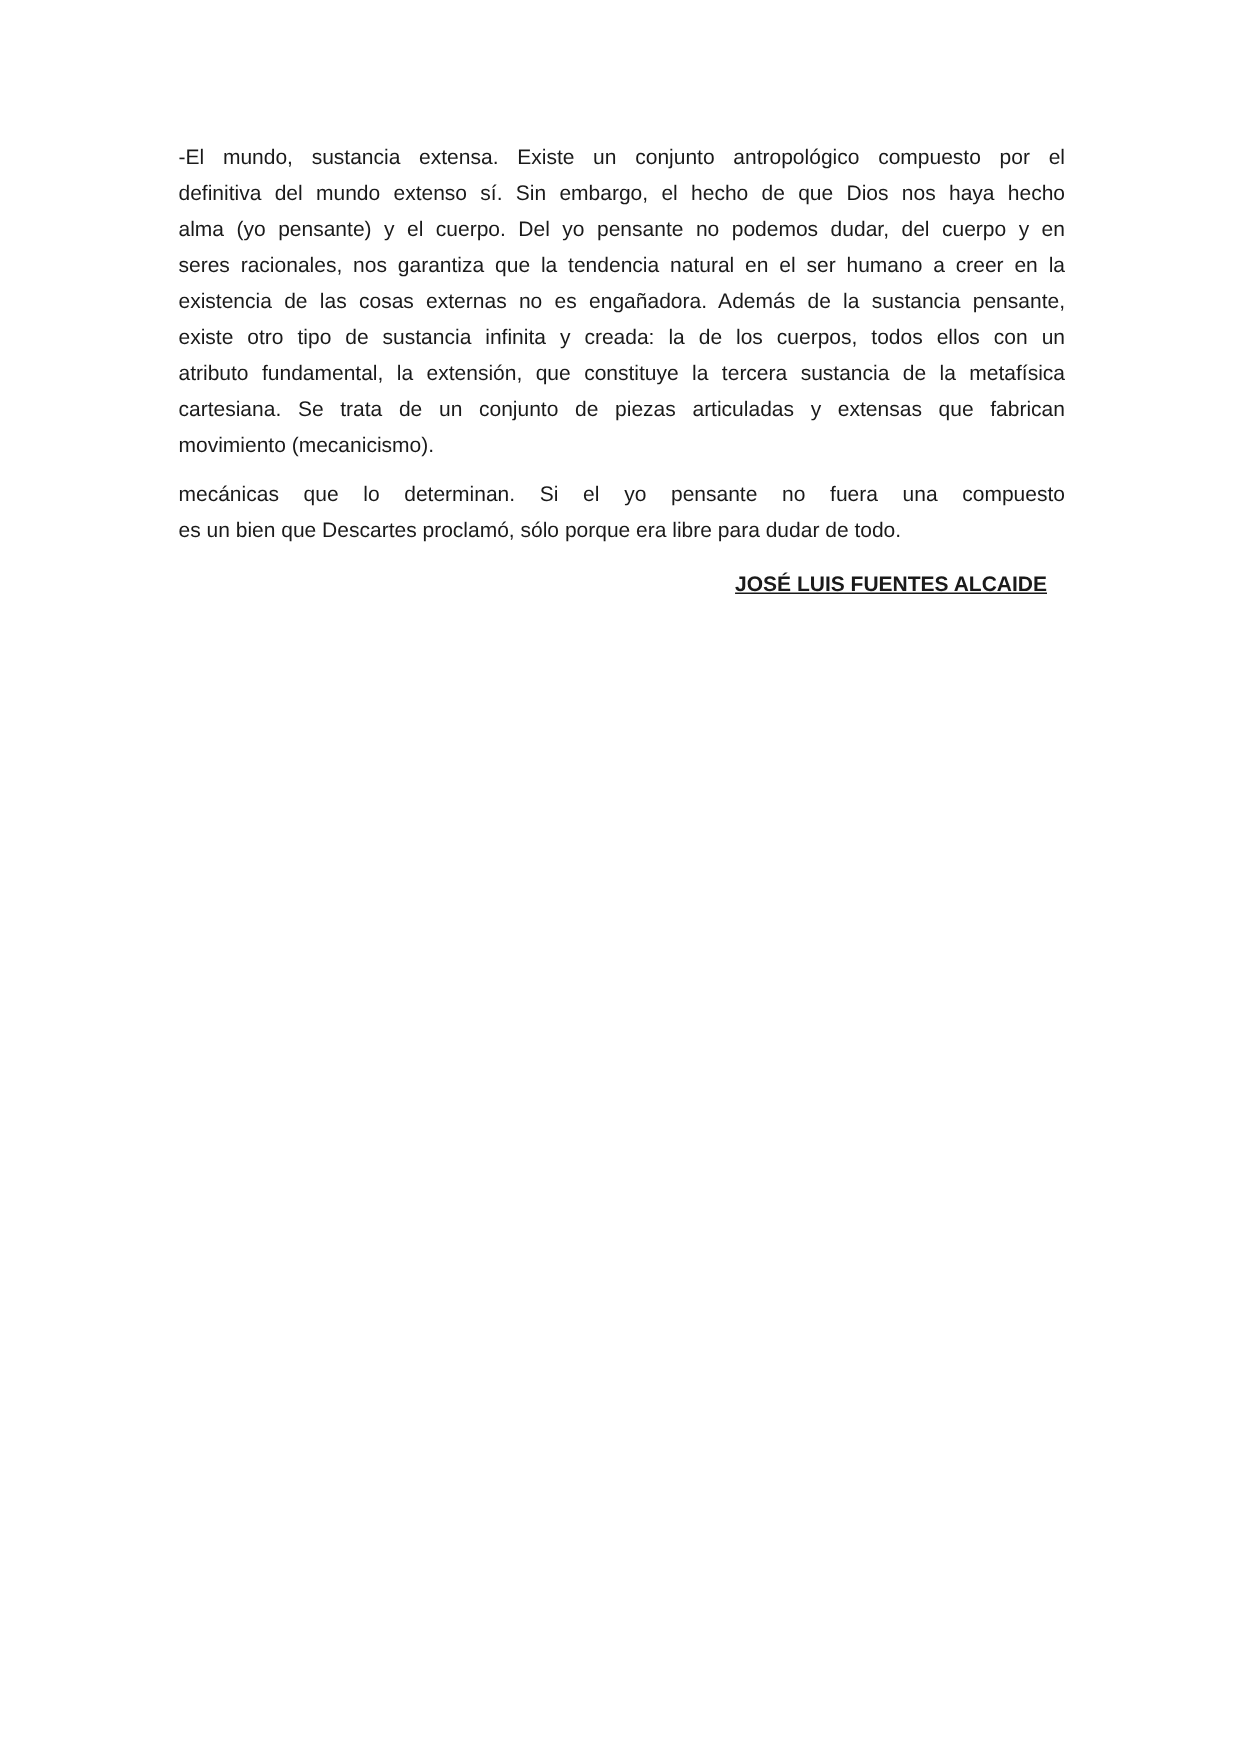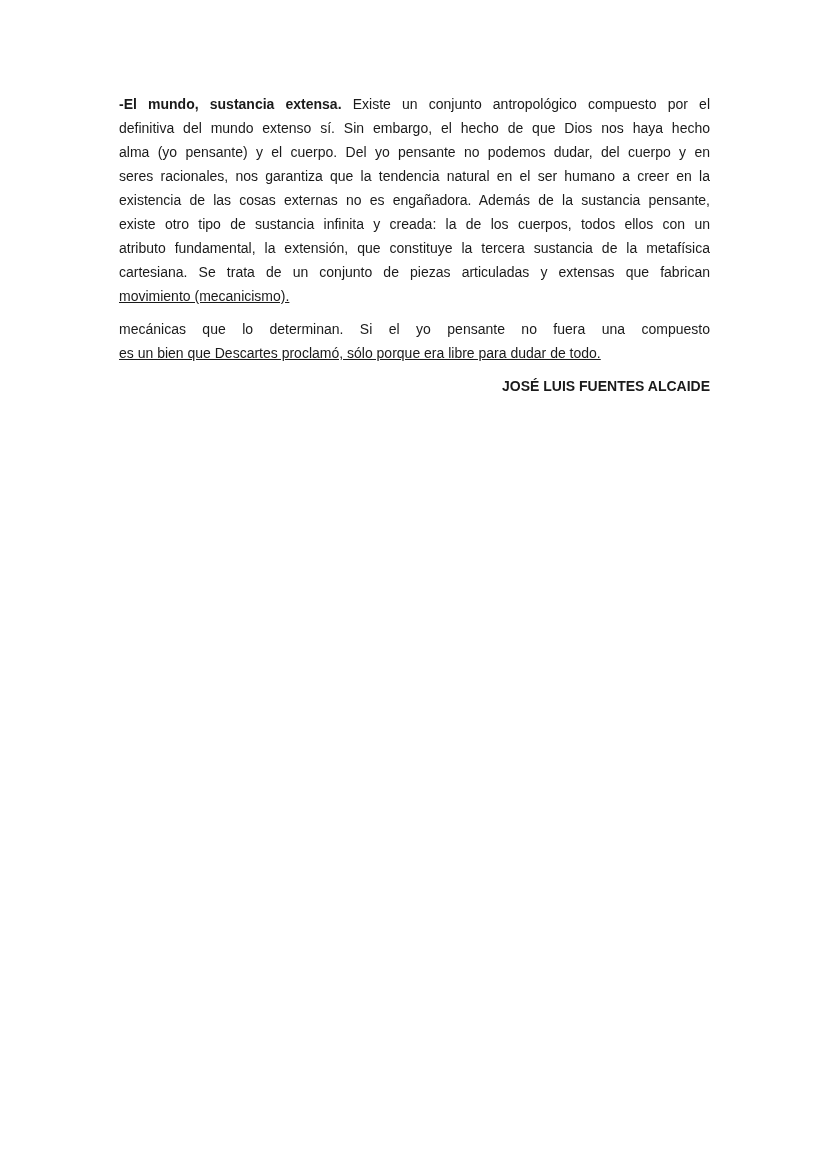--- a/index.html
+++ b/index.html
@@ -30,32 +30,32 @@
     line-height: 24px;
     height: 24px;
     overflow: hidden;
     text-align: justify;
     text-align-last: justify;
     white-space: normal;
   }
   .line.last {
     text-align: left;
     text-align-last: left;
-    text-decoration: underline;
   }
   .b {
-    font-weight: 700;
+    font-weight: 400;
     margin-top: 44px;
   }
   .signature {
     font-size: 14px;
     line-height: 24px;
     font-weight: 700;
     text-align: right;
-    margin: 0;
+    margin: 12px;
+    text-decoration: underline;
   }
 </style>
 </head>
 <body>
 
 <div class="page" style="--page-bg: #ffffff; --ink: #1a1a1a;">
   <div class="content">
     <div>
         <div class="para">
           <div class="line"><span class="b">-El mundo, sustancia extensa.</span><span> Existe un conjunto antropológico compuesto por el</span></div>

